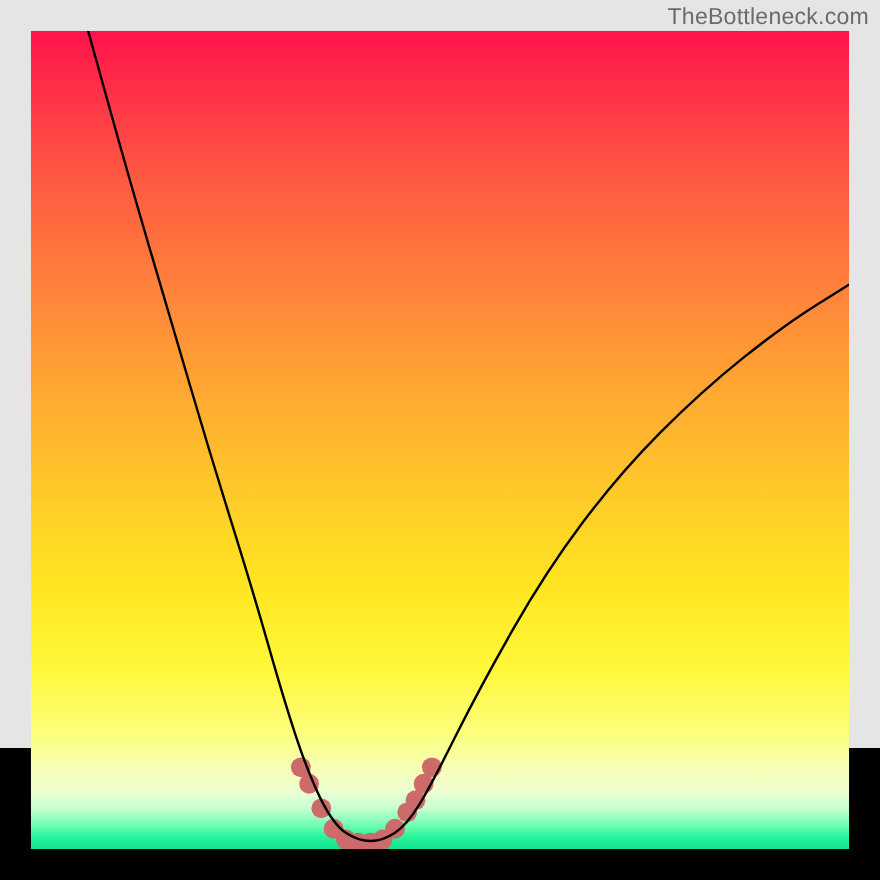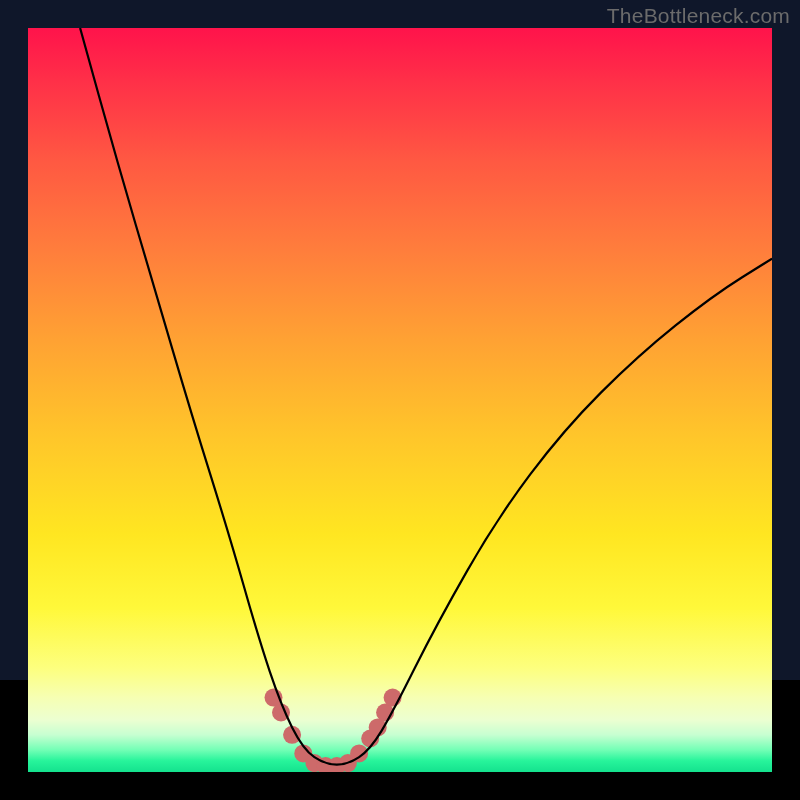--- a/index.html
+++ b/index.html
@@ -10,21 +10,21 @@
     background: #000;
     overflow: hidden;
     font-family: Arial, Helvetica, sans-serif;
   }
   .frame {
     position: absolute;
     top: 0;
     left: 0;
     width: 800px;
     height: 680px;
-    background: #0f172a;
+    background: #e5e5e5;
   }
   .plot-area {
     position: absolute;
     top: 28px;
     left: 28px;
     width: 744px;
     height: 744px;
     overflow: hidden;
   }
   .gradient {

